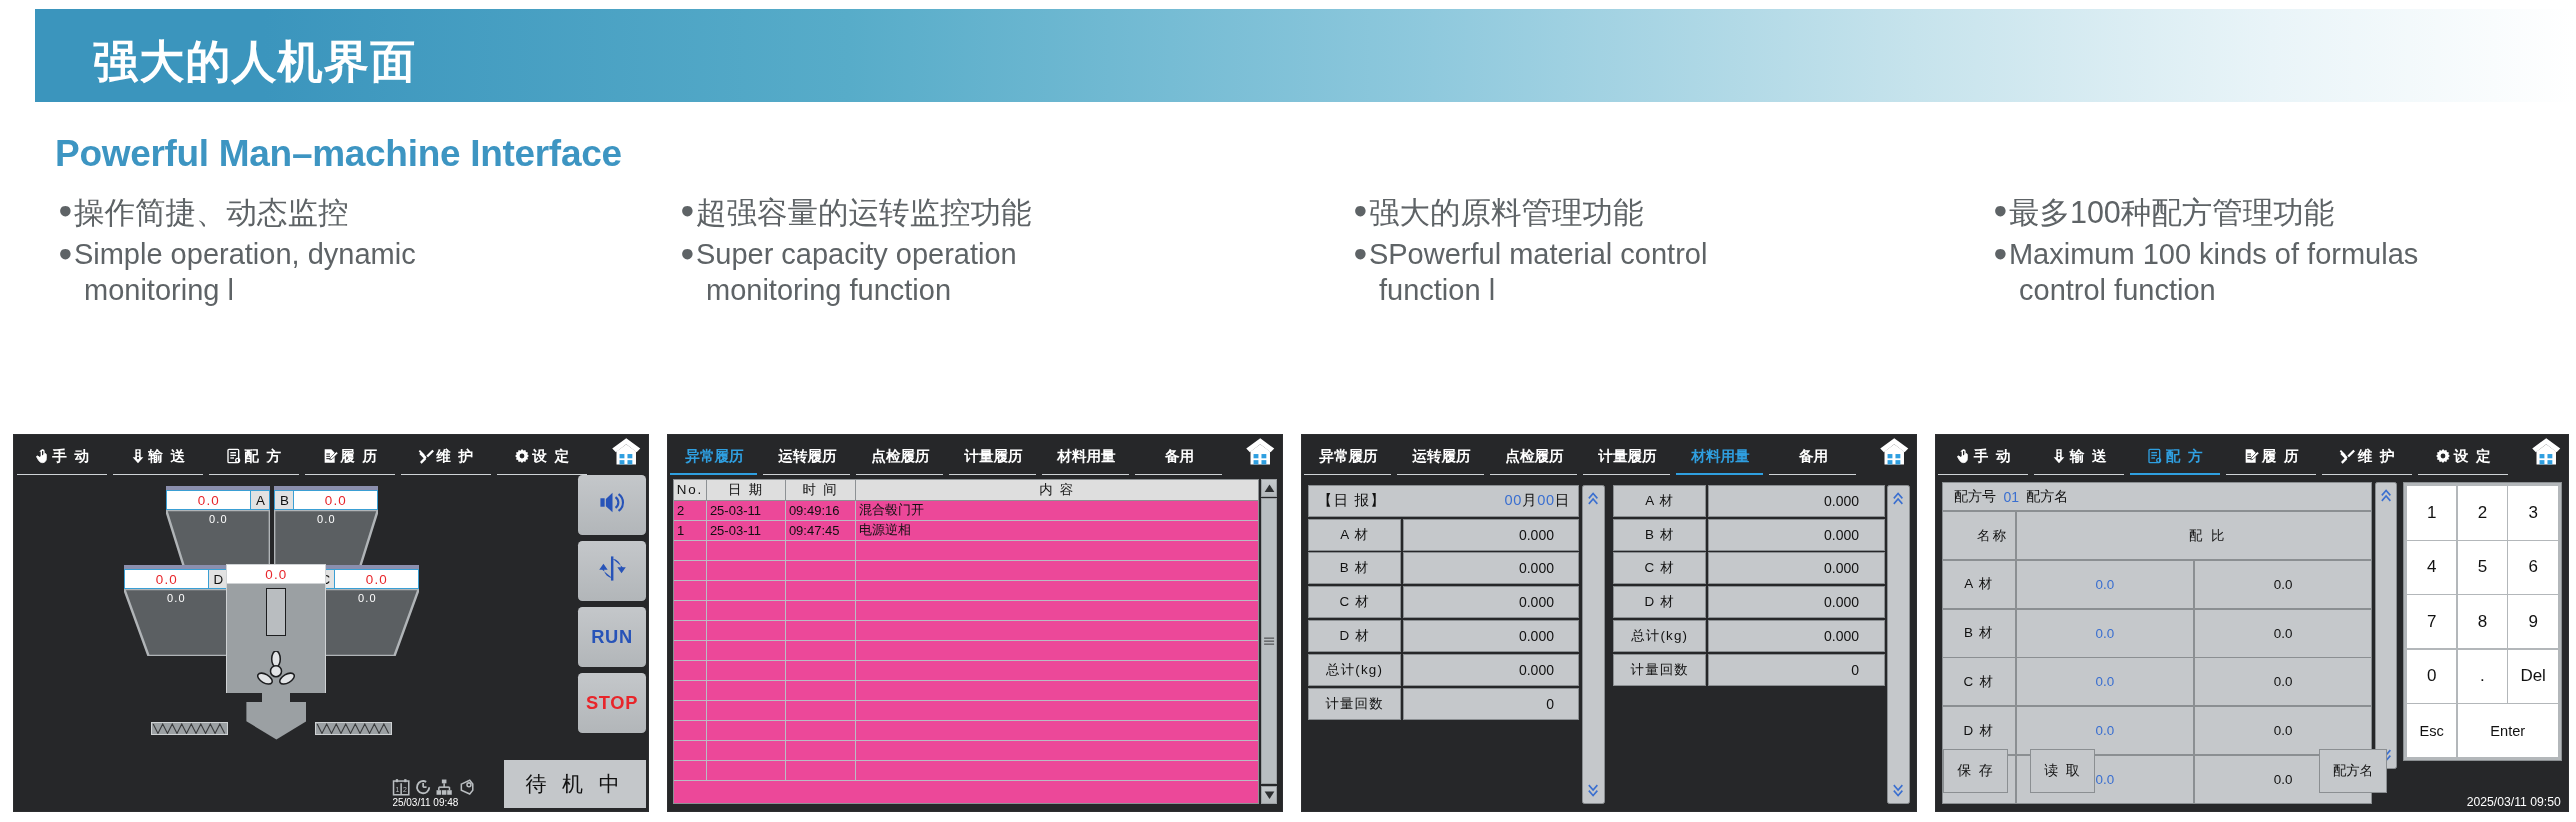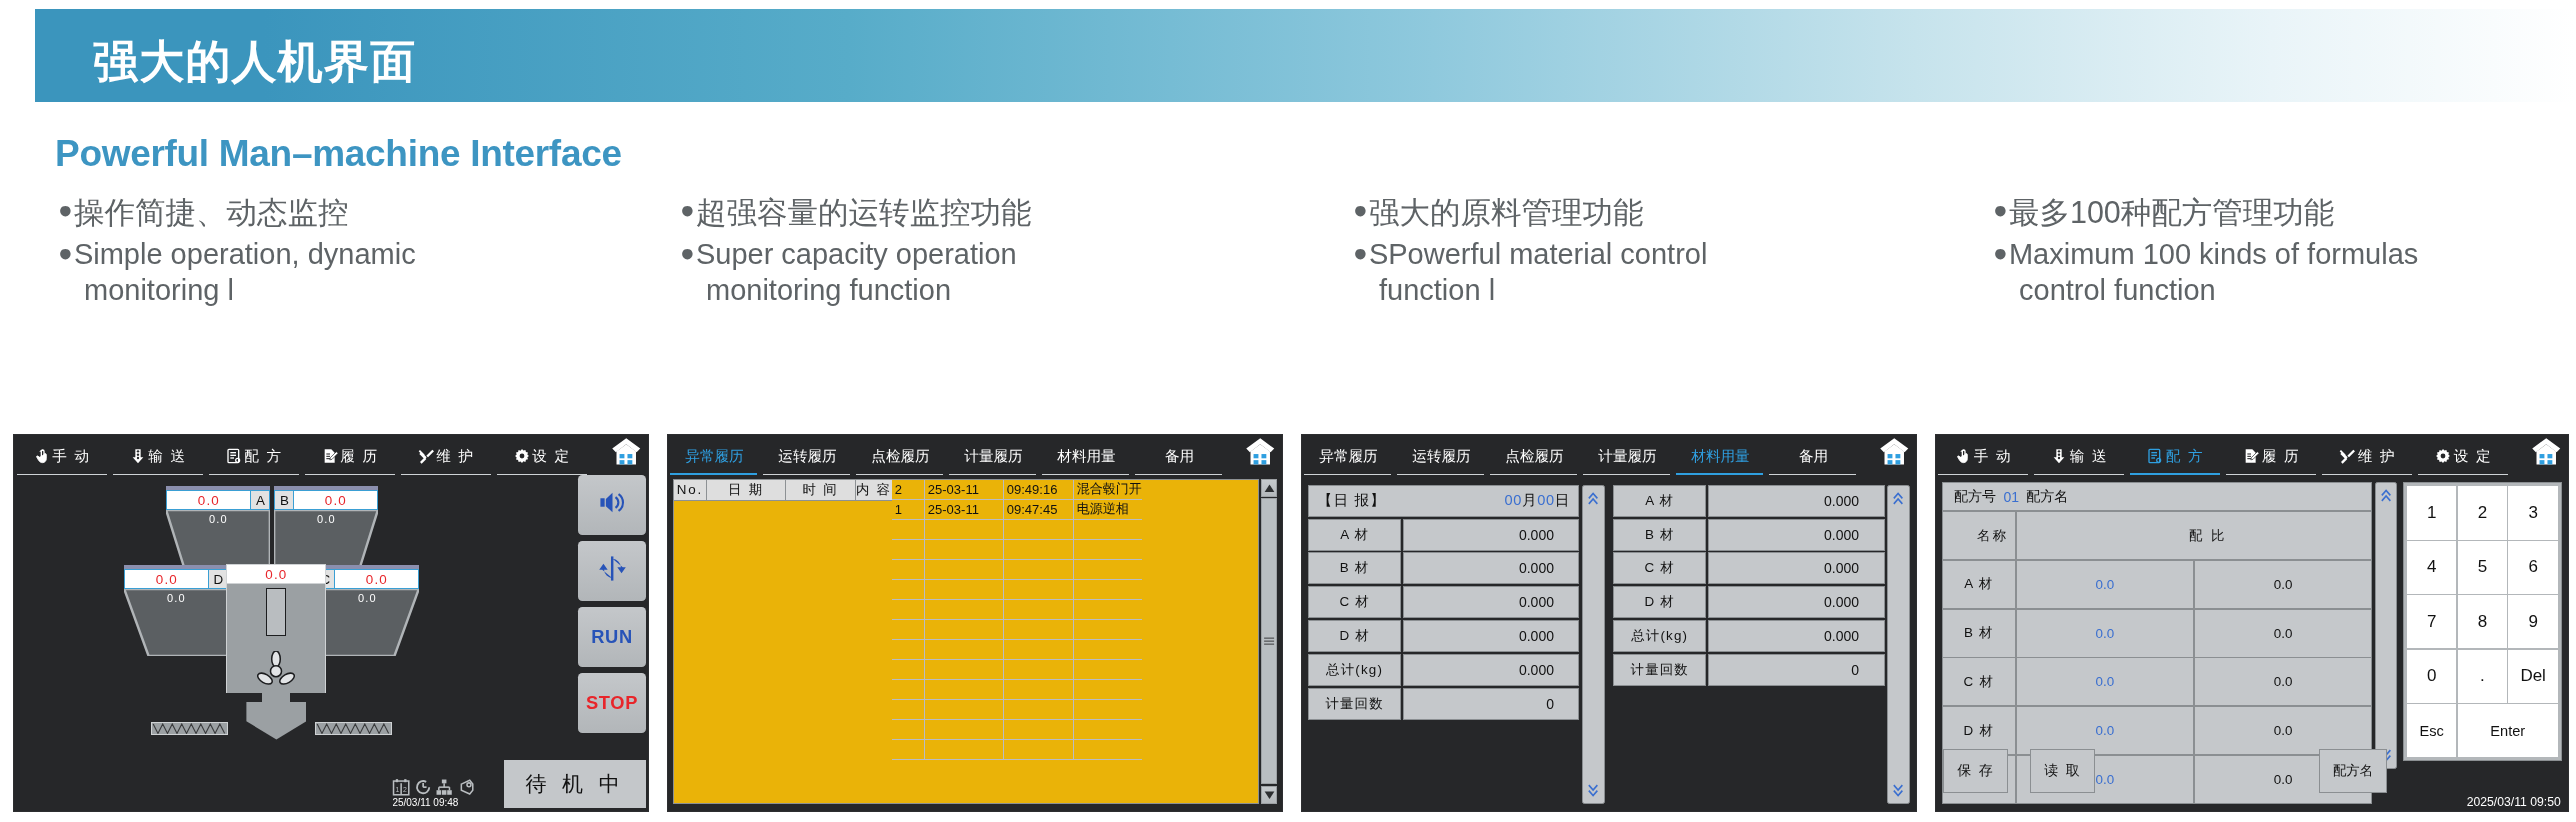--- a/index.html
+++ b/index.html
@@ -49,21 +49,21 @@
   .panel {
     position: absolute; top: 434px; height: 378px;
     background: #262729; border: 1.8px solid #2d2e30;
   }
   .panel.p1 { left: 13.4px;   width: 636px; }
   .panel.p2 { left: 667px; width: 616px; }
   .panel.p3 { left: 1301px; width: 616px; }
   .panel.p4 { left: 1935px; width: 634px; }
 
   
-  .navbar { position: relative; height: 40px; display: flex; align-items: flex-start; padding: 2.4px 0 0 0; }
+  .navbar { position: relative; height: 40px; display: flex; align-items: flex-start; padding: 2.4px 0 0 0; font-weight: bold; }
   .nav-item {
     position: relative; display: flex; align-items: center; justify-content: center;
     gap: 2.4px; height: 38px; color: #ffffff; font-size: 14.6px; white-space: nowrap;
   }
   .nav-item .ico { display: inline-flex; width: 16px; height: 16px; }
   .nav-item .ico svg { width: 16px; height: 16px; display:block; }
   .nav-item .lbl { letter-spacing: 1.8px; }
   .nav-item .underline {
     position: absolute; left: 2.4px; right: 3.7px; bottom: 0; height: 1.8px; background: #cfd3d6;
   }
@@ -141,21 +141,21 @@
   .p1-clock .ts { color:#ffffff; font-size: 10px; letter-spacing:0px; }
   .p1-status {
     position:absolute; right: 2.4px; bottom: 2.4px; width: 142px; height: 48px;
     background: #c4c7ca; color:#111; font-size: 21px; letter-spacing: 4.9px;
     display:flex; align-items:center; justify-content:center;margin-top:44px;
   }
 
   
   .p2-body { position:relative; height:335px; padding: 3.7px 4.9px 6.1px 4.9px; display:flex; }
   .p2-table {
-    flex: 1 1 auto; background:#eab308; border:1.2px solid #8d9194; display:flex; flex-direction:row;
+    flex: 1 1 auto; background:#ec4899; border:1.2px solid #8d9194; display:flex; flex-direction:column;
     overflow:hidden;
   }
   .p2-table .thead { display:flex; background:#dedede; height: 21.3px; border-bottom:0.6px solid #8d9194; }
   .p2-table .thead div {
     display:flex; align-items:center; justify-content:center; font-size: 13.4px; color:#111;
     border-right:0.6px solid #8d9194; letter-spacing:1.8px;
   }
   .p2-table .trow { display:flex; height: 20px; border-bottom:0.6px solid #b9bcc4; }
   .p2-table .trow div {
     display:flex; align-items:center; font-size: 13px; color:#111;

